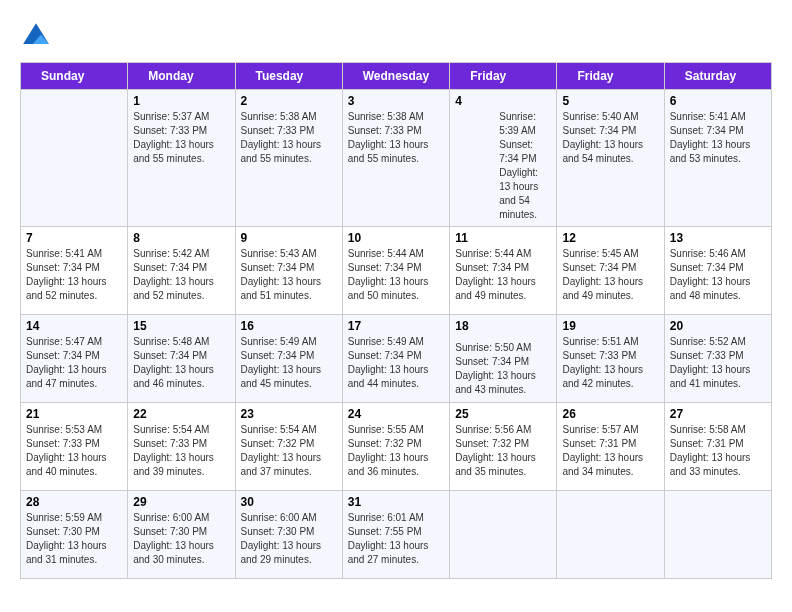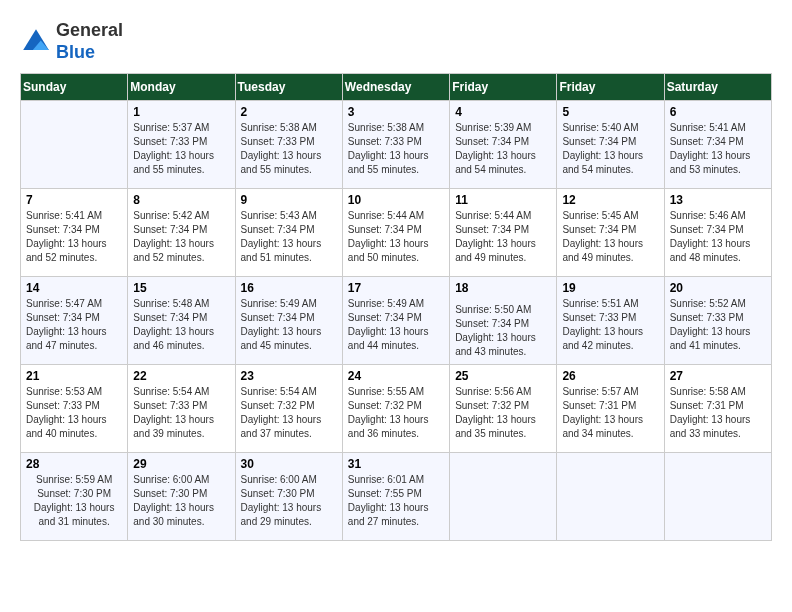--- a/index.html
+++ b/index.html
@@ -43,23 +43,23 @@
     .location {
       font-size: 14px;
       color: #555;
     }
     table {
       width: 100%;
       border-collapse: collapse;
       font-size: 11px;
     }
     thead tr th {
-      background-color: #14532d;
+      background-color: #6d28d9;
       color: #fff;
-      padding: 6px 2px;
+      padding: 6px 20px;
       text-align: left;
       font-size: 12px;
       border: 1px solid #ccc;
     }
     tbody tr td {
       border: 1px solid #ccc;
       vertical-align: top;
       padding: 4px 5px;
       min-height: 80px;
       height: 88px;
@@ -85,24 +85,20 @@
   </style>
 </head>
 <body>
 
 <div class="header">
   <div class="logo">
     <svg class="logo-icon" viewBox="0 0 40 40">
       <polygon points="20,4 36,30 4,30" fill="#1565c0"></polygon>
       <polygon points="26,18 36,30 16,30" fill="#42a5f5"></polygon>
     </svg>
-    <div class="logo-text">
-      <div>General</div>
-      <div class="logo-blue">Blue</div>
-    </div>
   </div>
 </div>
 
 <table>
   <thead>
     <tr>
     <th>Sunday</th>
         <th>Monday</th>
         <th>Tuesday</th>
         <th>Wednesday</th>
@@ -130,21 +126,21 @@
         </td>
         <td>
           <span class="day-num">3</span>
           <div class="day-info" style="white-space: pre-line;">Sunrise: 5:38 AM
 Sunset: 7:33 PM
 Daylight: 13 hours
 and 55 minutes.</div>
         </td>
         <td>
           <span class="day-num">4</span>
-          <div class="day-info" style="white-space: pre-line;">Sunrise: 5:39 AM
+          <div class="day-info" style="white-space: pre-line; margin-left: 44px;">Sunrise: 5:39 AM
 Sunset: 7:34 PM
 Daylight: 13 hours
 and 54 minutes.</div>
         </td>
         <td>
           <span class="day-num">5</span>
           <div class="day-info" style="white-space: pre-line;">Sunrise: 5:40 AM
 Sunset: 7:34 PM
 Daylight: 13 hours
 and 54 minutes.</div>
@@ -306,21 +302,21 @@
           <span class="day-num">27</span>
           <div class="day-info" style="white-space: pre-line;">Sunrise: 5:58 AM
 Sunset: 7:31 PM
 Daylight: 13 hours
 and 33 minutes.</div>
         </td>
       </tr>
       <tr>
         <td>
           <span class="day-num">28</span>
-          <div class="day-info" style="white-space: pre-line; text-align: center;">Sunrise: 5:59 AM
+          <div class="day-info" style="white-space: pre-line;">Sunrise: 5:59 AM
 Sunset: 7:30 PM
 Daylight: 13 hours
 and 31 minutes.</div>
         </td>
         <td>
           <span class="day-num">29</span>
           <div class="day-info" style="white-space: pre-line;">Sunrise: 6:00 AM
 Sunset: 7:30 PM
 Daylight: 13 hours
 and 30 minutes.</div>

